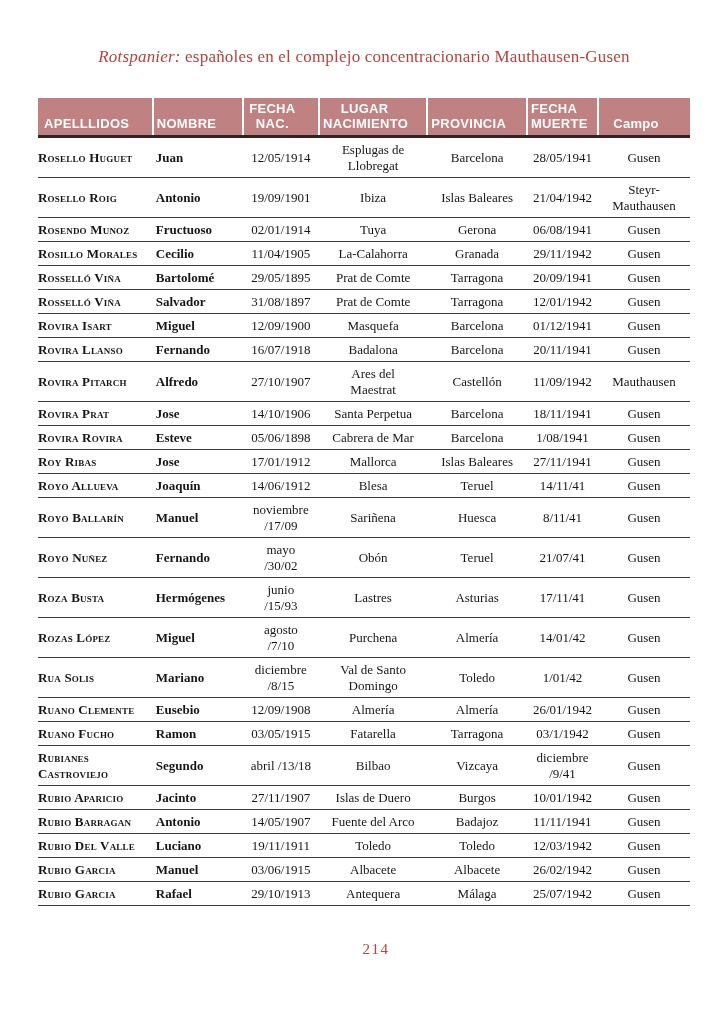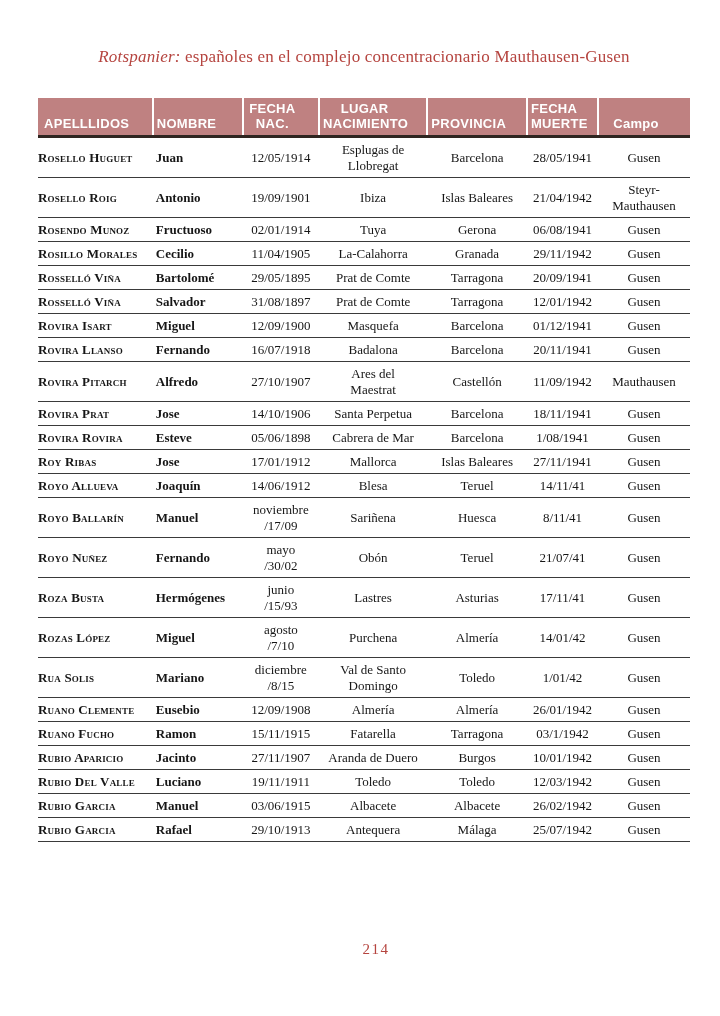--- a/index.html
+++ b/index.html
@@ -290,33 +290,52 @@
           <td class="col-left cell-nombre"><span class="name">Eusebio</span></td>
           <td class="col-center cell-fecha-nac">12/09/1908</td>
           <td class="col-center cell-lugar-nacimiento">Almería</td>
           <td class="col-center cell-provincia">Almería</td>
           <td class="col-center cell-fecha-muerte">26/01/1942</td>
           <td class="col-center cell-campo">Gusen</td>
         </tr>
         <tr>
           <td class="col-left cell-apellidos"><span class="surname">Ruano Fucho</span></td>
           <td class="col-left cell-nombre"><span class="name">Ramon</span></td>
-          <td class="col-center cell-fecha-nac">15/11/1915</td>
+          <td class="col-center cell-fecha-nac">03/05/1915</td>
           <td class="col-center cell-lugar-nacimiento">Fatarella</td>
           <td class="col-center cell-provincia">Tarragona</td>
           <td class="col-center cell-fecha-muerte">03/1/1942</td>
           <td class="col-center cell-campo">Gusen</td>
         </tr>
         <tr>
+          <td class="col-left cell-apellidos"><span class="surname">Rubianes Castroviejo</span></td>
+          <td class="col-left cell-nombre"><span class="name">Segundo</span></td>
+          <td class="col-center cell-fecha-nac">abril /13/18</td>
+          <td class="col-center cell-lugar-nacimiento">Bilbao</td>
+          <td class="col-center cell-provincia">Vizcaya</td>
+          <td class="col-center cell-fecha-muerte">diciembre
+/9/41</td>
+          <td class="col-center cell-campo">Gusen</td>
+        </tr>
+        <tr>
           <td class="col-left cell-apellidos"><span class="surname">Rubio Aparicio</span></td>
           <td class="col-left cell-nombre"><span class="name">Jacinto</span></td>
           <td class="col-center cell-fecha-nac">27/11/1907</td>
-          <td class="col-center cell-lugar-nacimiento">Aranda de Duero</td>
+          <td class="col-center cell-lugar-nacimiento">Islas de Duero</td>
           <td class="col-center cell-provincia">Burgos</td>
           <td class="col-center cell-fecha-muerte">10/01/1942</td>
+          <td class="col-center cell-campo">Gusen</td>
+        </tr>
+        <tr>
+          <td class="col-left cell-apellidos"><span class="surname">Rubio Barragan</span></td>
+          <td class="col-left cell-nombre"><span class="name">Antonio</span></td>
+          <td class="col-center cell-fecha-nac">14/05/1907</td>
+          <td class="col-center cell-lugar-nacimiento">Fuente del Arco</td>
+          <td class="col-center cell-provincia">Badajoz</td>
+          <td class="col-center cell-fecha-muerte">11/11/1941</td>
           <td class="col-center cell-campo">Gusen</td>
         </tr>
         <tr>
           <td class="col-left cell-apellidos"><span class="surname">Rubio Del Valle</span></td>
           <td class="col-left cell-nombre"><span class="name">Luciano</span></td>
           <td class="col-center cell-fecha-nac">19/11/1911</td>
           <td class="col-center cell-lugar-nacimiento">Toledo</td>
           <td class="col-center cell-provincia">Toledo</td>
           <td class="col-center cell-fecha-muerte">12/03/1942</td>
           <td class="col-center cell-campo">Gusen</td>

